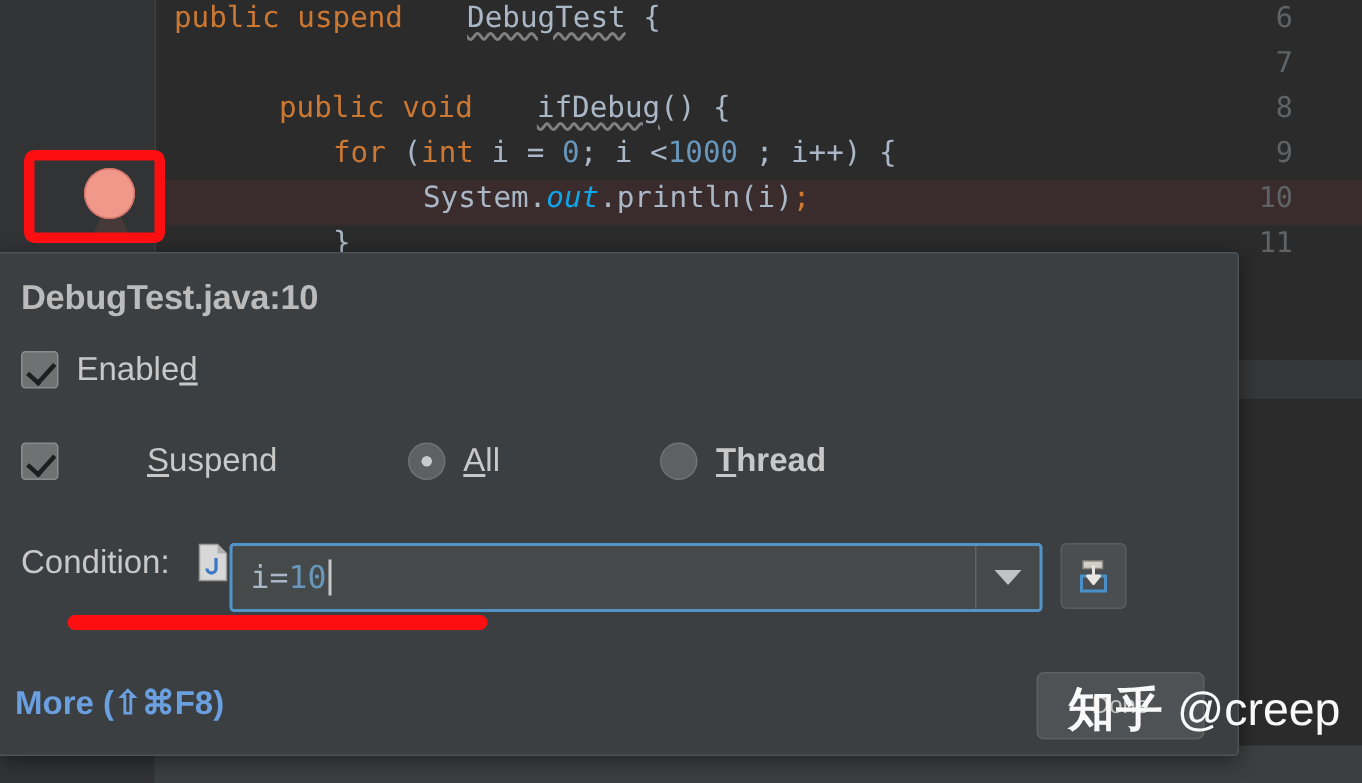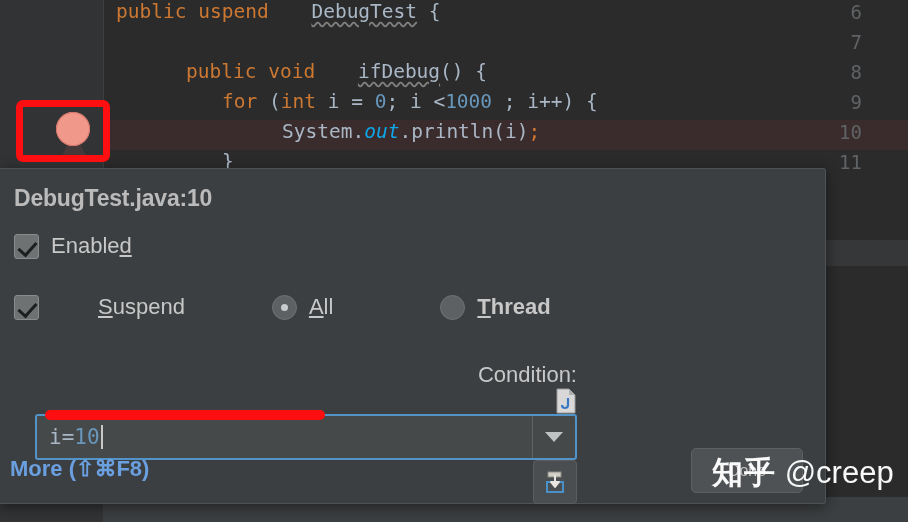--- a/index.html
+++ b/index.html
@@ -131,21 +131,21 @@
     left: 14px;
     top: 16px;
     font-size: 23px;
     font-weight: bold;
     color: #bbbbbb;
     letter-spacing: -0.2px;
   }
 
   .row-enabled { position: absolute; left: 14px; top: 64px; display: flex; align-items: center; }
   .row-suspend { position: absolute; left: 14px; top: 125px; display: flex; align-items: center; gap: 47px; }
-  .row-cond    { position: absolute; left: 14px; top: 193px; display: flex; align-items: flex-end; flex-direction: column; }
+  .row-cond    { position: absolute; left: 14px; top: 193px; display: flex; align-items: flex-start; }
 
   .cbox {
     width: 25px; height: 25px;
     border-radius: 3px;
     background: #6e7273;
     border: 1px solid #888c8d;
     box-sizing: border-box;
     position: relative;
     flex: 0 0 auto;
   }
@@ -190,21 +190,21 @@
     font-size: 22px;
     color: #c8c8c8;
     white-space: nowrap;
   }
   .java-icon {
     width: 22px; height: 26px;
     margin-left: 18px;
     flex: 0 0 auto;
   }
   .cond-input {
-    margin-left: 21px;
+    margin-left: 0;
     width: 542px;
     height: 46px;
     background: #45494a;
     border: 2px solid #5394c8;
     border-radius: 3px;
     box-sizing: border-box;
     display: flex;
     align-items: center;
     position: relative;
   }

